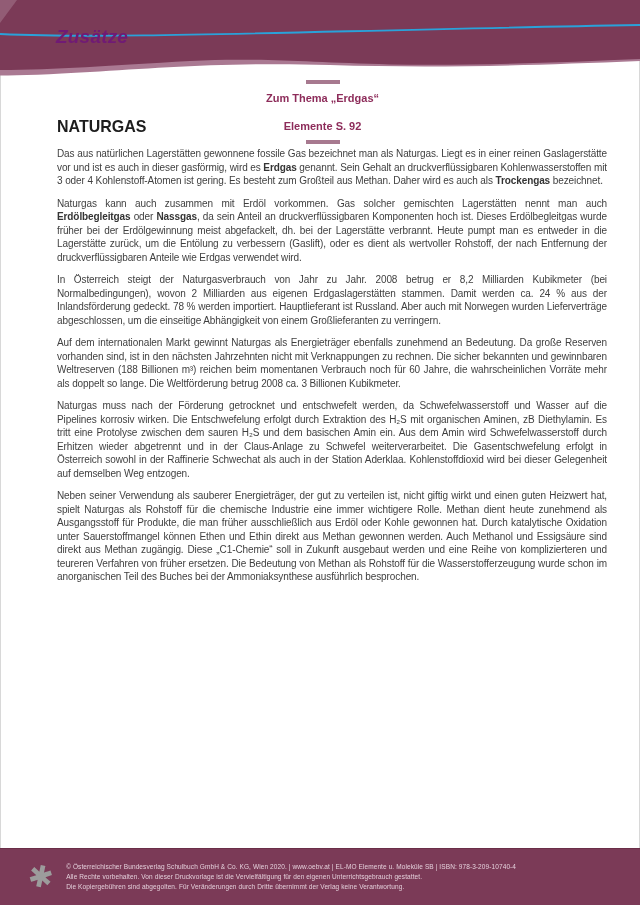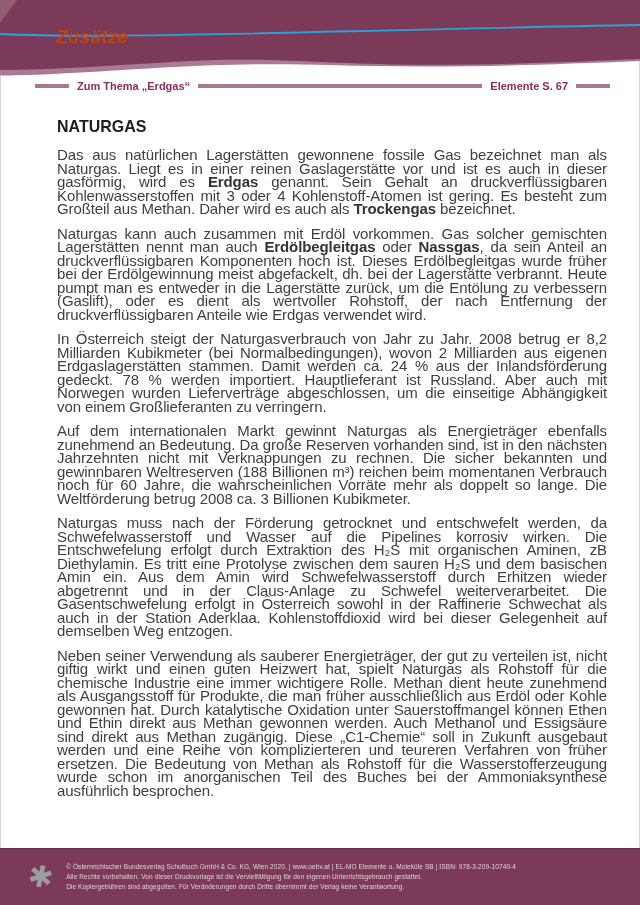--- a/index.html
+++ b/index.html
@@ -7,45 +7,45 @@
     width:640px;height:905px;position:relative;overflow:hidden;
     background:#ffffff;
     font-family:"Liberation Sans","DejaVu Sans",sans-serif;
     box-shadow:inset 0 0 0 1px #d8d8d8;
   }
   
   .banner{position:absolute;top:0;left:0;width:640px;height:78px;}
   .banner svg{display:block;}
   .banner-title{
     position:absolute;left:56px;top:27px;
-    color:#c2410c;font-size:19px;font-weight:bold;font-style:italic;
+    color:#701a75;font-size:19px;font-weight:bold;font-style:italic;
     letter-spacing:.2px;line-height:19px;
   }
   
   .topicbar{
     position:absolute;top:80px;left:35px;right:30px;height:12px;
-    display:flex;align-items:center;gap:8px;
+    display:flex;align-items:center;gap:8px;flex-direction:column;
   }
   .rule{height:4px;background:#a7798f;}
   .rule.short{width:34px;flex:0 0 auto;}
   .rule.long{flex:1 1 auto;}
   .topic-label{
     color:#8d2c5a;font-weight:bold;font-size:11px;white-space:nowrap;flex:0 0 auto;
   }
   .ref-label{
     color:#8d2c5a;font-weight:bold;font-size:11px;white-space:nowrap;flex:0 0 auto;
   }
   
   main{position:absolute;top:116px;left:57px;width:550px;}
   h1{
     margin:0 0 10px 0;color:#1d1d1d;font-size:17px;line-height:21px;
     font-weight:bold;letter-spacing:0;transform:scaleX(.94);transform-origin:left center;
   }
   main p{
-    margin:11px 0 9px 0;color:#3f3f3f;font-size:15px;line-height:13.5px;
+    margin:0 0 9px 0;color:#3f3f3f;font-size:10px;line-height:13.5px;
     text-align:justify;letter-spacing:-0.1px;
   }
   main p b{font-weight:bold;color:#343434;}
   
   footer{
     position:absolute;left:0;bottom:0;width:640px;height:57px;
     background:#7b3a57;border-top:1px solid #6a2f48;box-sizing:border-box;
     display:flex;align-items:flex-start;padding:13px 0 0 28px;
   }
   .logo-icon{
@@ -72,21 +72,21 @@
 
     <path d="M0,34 C120,39.5 300,31 640,25" fill="none" stroke="#2aa2da" stroke-width="1.8"></path>
   </svg>
   <div class="banner-title">Zusätze</div>
 </header>
 
 <div class="topicbar">
   <span class="rule short"></span>
   <span class="topic-label">Zum Thema „Erdgas“</span>
   <span class="rule long"></span>
-  <span class="ref-label">Elemente S. 67</span>
+  <span class="ref-label">Elemente S. 92</span>
   <span class="rule short"></span>
 </div>
 
 <main>
   <h1>NATURGAS</h1>
   <p><span>Das aus natürlichen Lagerstätten gewonnene fossile Gas bezeichnet man als Naturgas. Liegt es in einer reinen Gaslagerstätte vor und ist es auch in dieser gasförmig, wird es </span><b>Erdgas</b><span> genannt. Sein Gehalt an druckverflüssigbaren Kohlenwasserstoffen mit 3 oder 4 Kohlenstoff-Atomen ist gering. Es besteht zum Großteil aus Methan. Daher wird es auch als </span><b>Trockengas</b><span> bezeichnet.</span></p>
   <p><span>Naturgas kann auch zusammen mit Erdöl vorkommen. Gas solcher gemischten Lagerstätten nennt man auch </span><b>Erdölbegleitgas</b><span> oder </span><b>Nassgas</b><span>, da sein Anteil an druckverflüssigbaren Komponenten hoch ist. Dieses Erdölbegleitgas wurde früher bei der Erdölgewinnung meist abgefackelt, dh. bei der Lagerstätte verbrannt. Heute pumpt man es entweder in die Lagerstätte zurück, um die Entölung zu verbessern (Gaslift), oder es dient als wertvoller Rohstoff, der nach Entfernung der druckverflüssigbaren Anteile wie Erdgas verwendet wird.</span></p>
   <p><span>In Österreich steigt der Naturgasverbrauch von Jahr zu Jahr. 2008 betrug er 8,2 Milliarden Kubikmeter (bei Normalbedingungen), wovon 2 Milliarden aus eigenen Erdgaslagerstätten stammen. Damit werden ca. 24 % aus der Inlandsförderung gedeckt. 78 % werden importiert. Hauptlieferant ist Russland. Aber auch mit Norwegen wurden Lieferverträge abgeschlossen, um die einseitige Abhängigkeit von einem Großlieferanten zu verringern.</span></p>
   <p><span>Auf dem internationalen Markt gewinnt Naturgas als Energieträger ebenfalls zunehmend an Bedeutung. Da große Reserven vorhanden sind, ist in den nächsten Jahrzehnten nicht mit Verknappungen zu rechnen. Die sicher bekannten und gewinnbaren Weltreserven (188 Billionen m³) reichen beim momentanen Verbrauch noch für 60 Jahre, die wahrscheinlichen Vorräte mehr als doppelt so lange. Die Weltförderung betrug 2008 ca. 3 Billionen Kubikmeter.</span></p>
   <p><span>Naturgas muss nach der Förderung getrocknet und entschwefelt werden, da Schwefelwasserstoff und Wasser auf die Pipelines korrosiv wirken. Die Entschwefelung erfolgt durch Extraktion des H₂S mit organischen Aminen, zB Diethylamin. Es tritt eine Protolyse zwischen dem sauren H₂S und dem basischen Amin ein. Aus dem Amin wird Schwefelwasserstoff durch Erhitzen wieder abgetrennt und in der Claus-Anlage zu Schwefel weiterverarbeitet. Die Gasentschwefelung erfolgt in Österreich sowohl in der Raffinerie Schwechat als auch in der Station Aderklaa. Kohlenstoffdioxid wird bei dieser Gelegenheit auf demselben Weg entzogen.</span></p>

